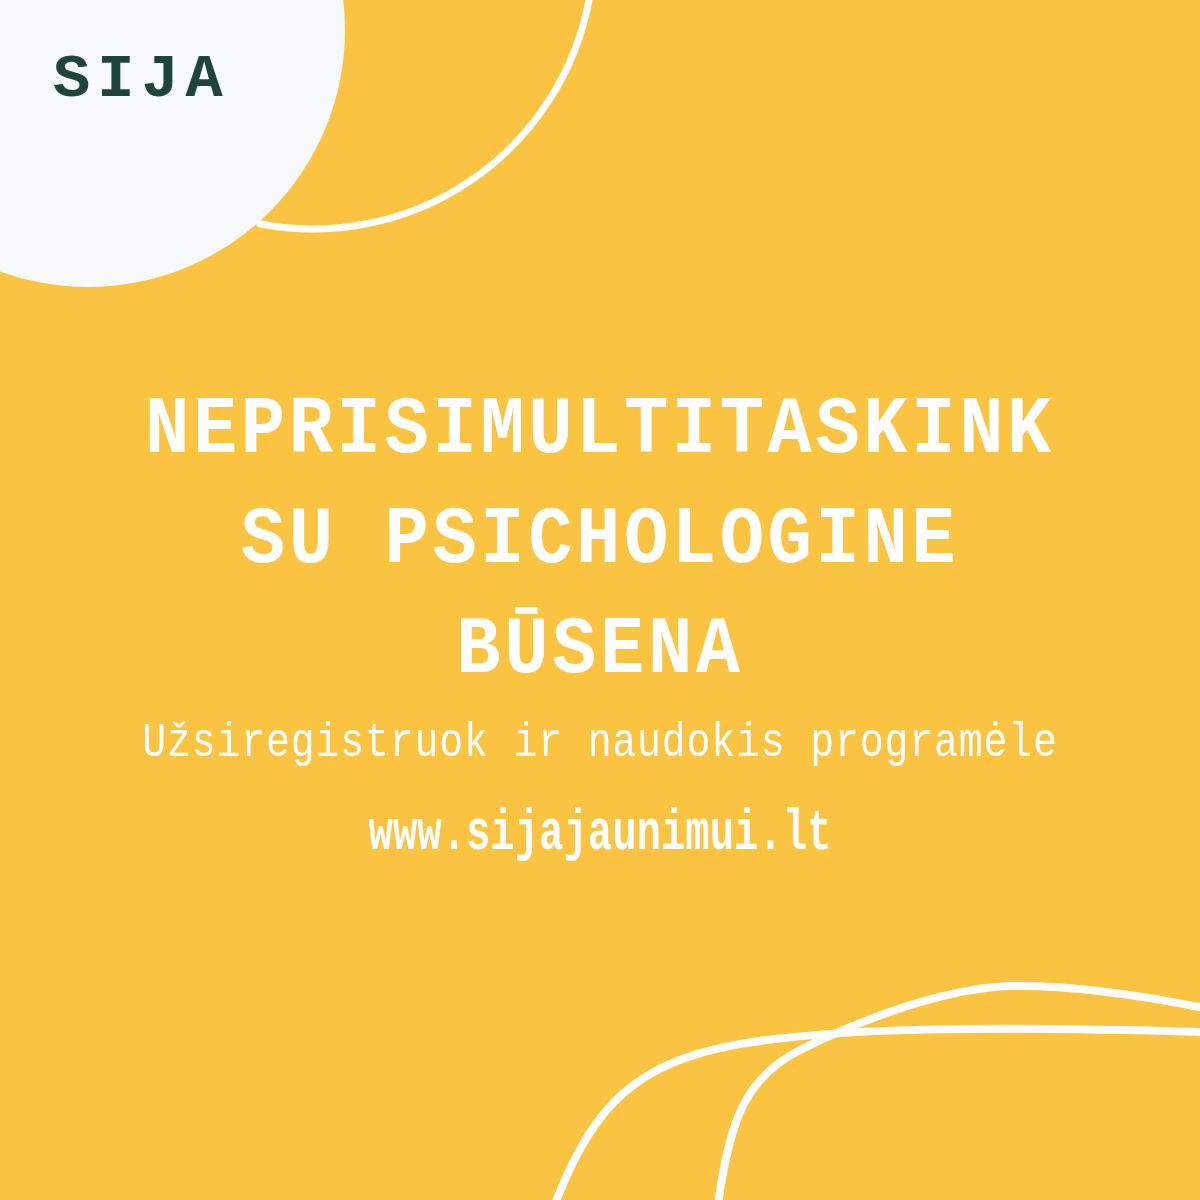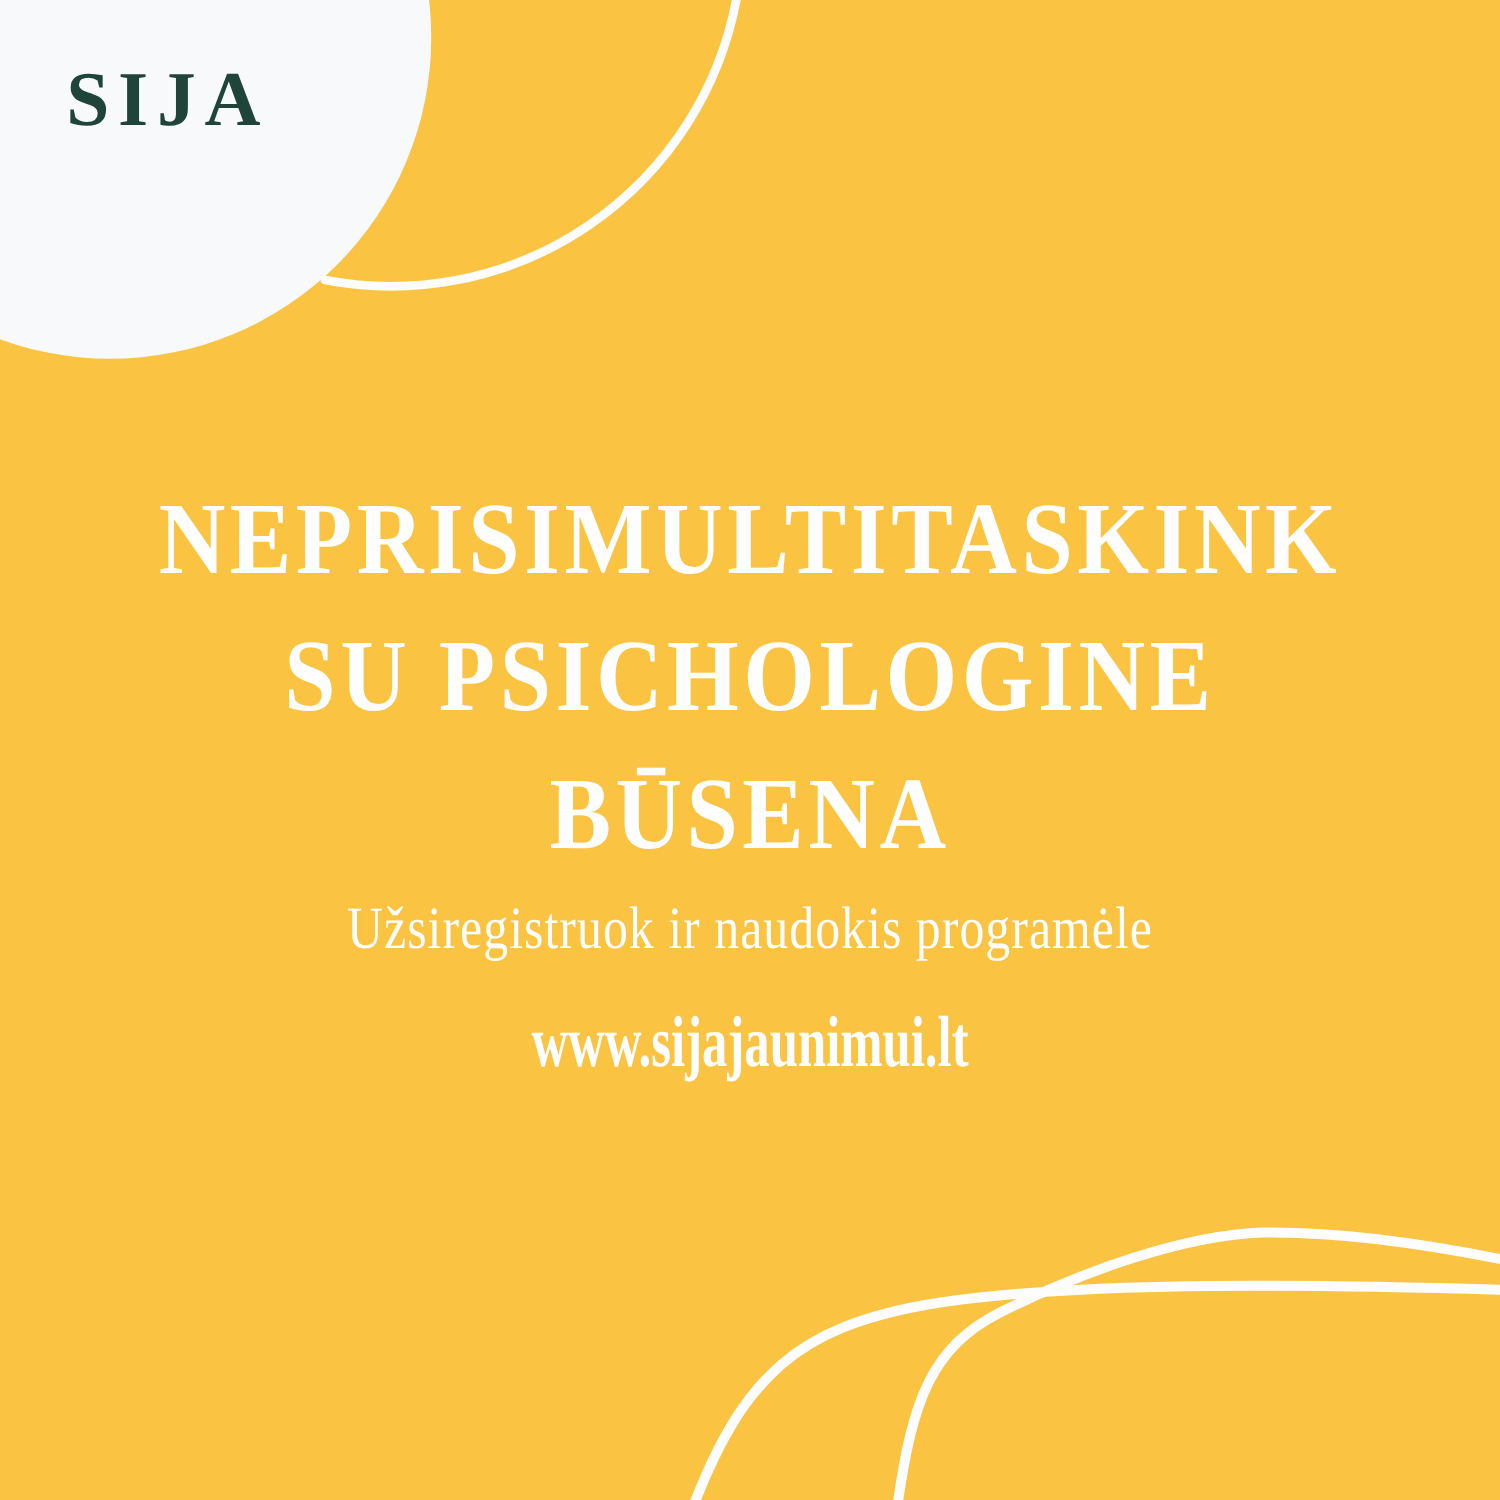--- a/index.html
+++ b/index.html
@@ -5,21 +5,21 @@
   html, body {
     margin: 0;
     padding: 0;
   }
   .canvas {
     position: relative;
     width: 1200px;
     height: 1200px;
     overflow: hidden;
     background: var(--color-background, #FBC342);
-    font-family: Liberation Serif, serif;
+    font-family: Liberation Mono, monospace;
   }
   .decor {
     position: absolute;
     inset: 0;
     width: 1200px;
     height: 1200px;
     display: block;
   }
   .logo {
     position: absolute;

